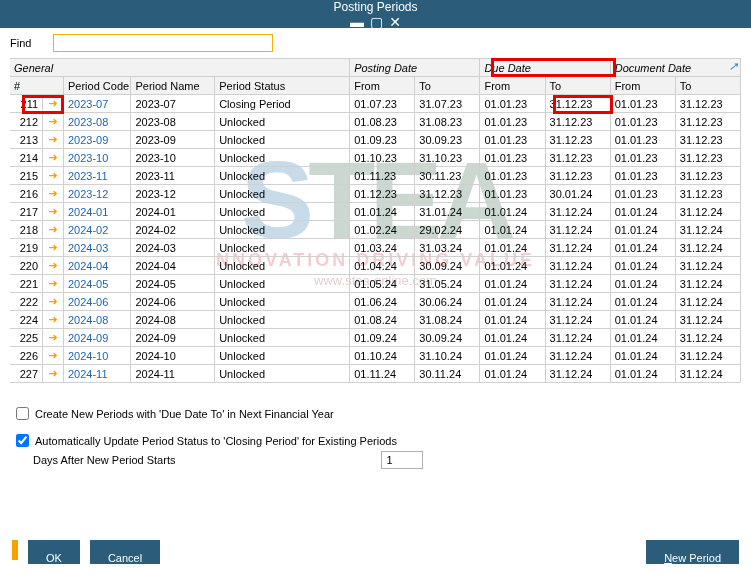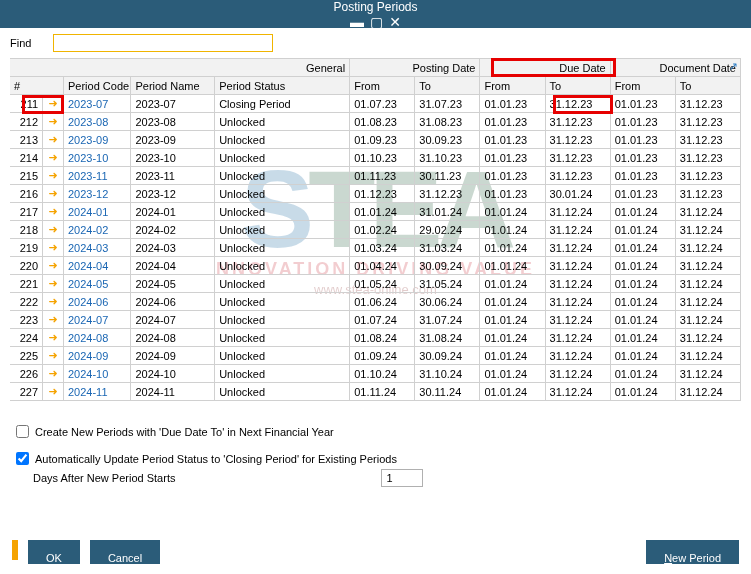--- a/index.html
+++ b/index.html
@@ -7,21 +7,21 @@
   .titlebar { background: #2b5c79; color: #fff; height: 28px; display: flex; align-items: center; padding: 0 8px; flex-direction: column; }
   .titlebar .title { flex: 1; font-size: 12px; }
   .titlebar .wincontrols { display: flex; gap: 6px; align-items: center; }
   .titlebar .wincontrols span { font-size: 14px; cursor: pointer; }
   .findbar { display: flex; align-items: center; padding: 6px 10px; gap: 22px; }
   .findbar input { border: 1px solid #f0b400; background: #fff; height: 18px; width: 220px; padding: 1px 4px; font-size: 11px; }
   .tablewrap { position: relative; padding: 0 10px; }
   table { border-collapse: collapse; width: 100%; table-layout: fixed; }
   th, td { border-right: 1px solid #d0d0d0; border-bottom: 1px solid #d0d0d0; padding: 1px 4px; height: 18px; text-align: left; overflow: hidden; white-space: nowrap; font-size: 11px; }
   th { background: #f2f2f2; border-top: 1px solid #d0d0d0; font-weight: normal; }
-  th.group { text-align: right; }
+  th.group { text-align: left; font-style: italic; }
   .col-idx { width: 28px; text-align: right; }
   .col-arrow { width: 18px; padding: 0; text-align: center; }
   .col-code { width: 58px; }
   .col-name { width: 72px; }
   .col-status { width: 116px; }
   .col-d { width: 56px; }
   .arrow-icon { color: #f5a300; font-size: 11px; display: inline-block; }
   .link { color: #1a66b3; }
   .wm { position: absolute; left: 50%; top: 50%; transform: translate(-50%, -50%); z-index: 0; pointer-events: none; opacity: 0.22; text-align: center; }
   .wm .big { font-size: 110px; font-weight: bold; letter-spacing: -6px; line-height: 0.85; }
@@ -259,33 +259,20 @@
             <td>2024-06</td>
             <td>Unlocked</td>
             <td>01.06.24</td>
             <td>30.06.24</td>
             <td>01.01.24</td>
             <td>31.12.24</td>
             <td>01.01.24</td>
             <td>31.12.24</td>
           </tr>
           <tr>
-            <td class="col-idx">223</td>
-            <td class="col-arrow"><span class="arrow-icon">➜</span></td>
-            <td class="link">2024-07</td>
-            <td>2024-07</td>
-            <td>Unlocked</td>
-            <td>01.07.24</td>
-            <td>31.07.24</td>
-            <td>01.01.24</td>
-            <td>31.12.24</td>
-            <td>01.01.24</td>
-            <td>31.12.24</td>
-          </tr>
-          <tr>
             <td class="col-idx">224</td>
             <td class="col-arrow"><span class="arrow-icon">➜</span></td>
             <td class="link">2024-08</td>
             <td>2024-08</td>
             <td>Unlocked</td>
             <td>01.08.24</td>
             <td>31.08.24</td>
             <td>01.01.24</td>
             <td>31.12.24</td>
             <td>01.01.24</td>

